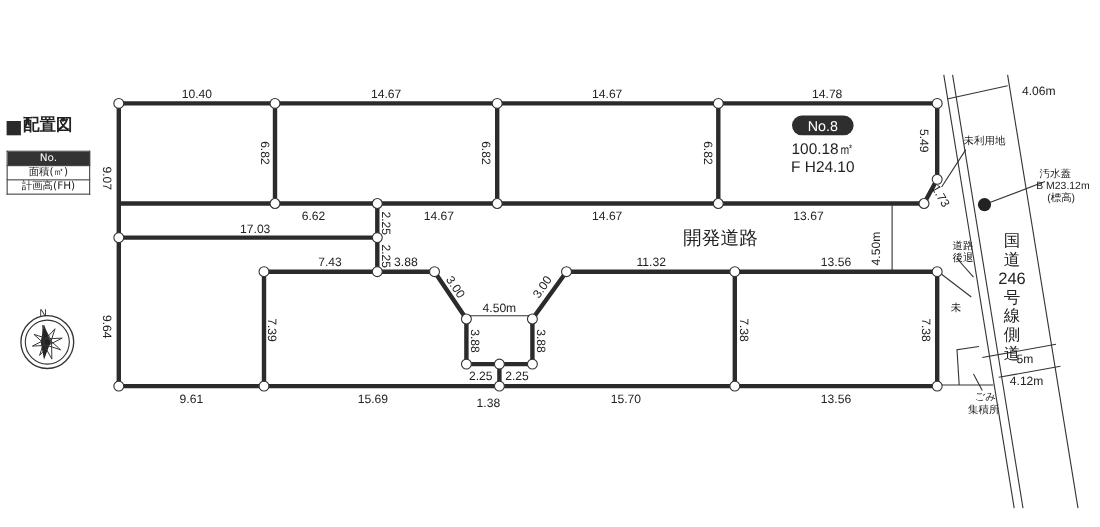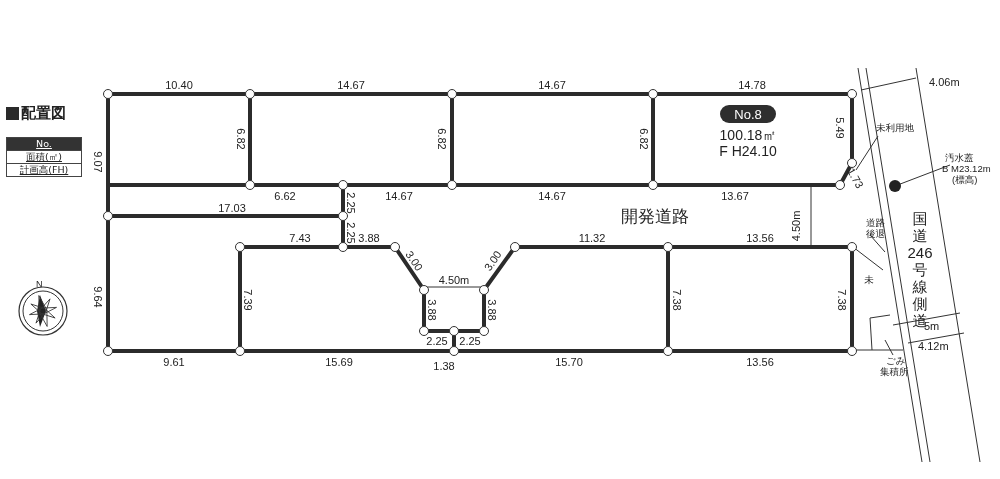--- a/index.html
+++ b/index.html
@@ -1,21 +1,21 @@
 <!DOCTYPE html>
 <html><head>
 <meta charset="utf-8">
 <style>
   html,body{margin:0;padding:0;background:#ffffff;}
   body{width:1000px;height:479px;position:relative;overflow:hidden;font-family:"DejaVu Sans","Liberation Sans",sans-serif;color:#222;}
   #plan{position:absolute;left:0;top:0;width:1000px;height:479px;}
-  .legend-title{position:absolute;left:6px;top:104px;font-size:15px;font-weight:bold;display:flex;align-items:center;gap:2px;}
+  .legend-title{position:absolute;left:6px;top:104px;font-size:15px;font-weight:bold;display:flex;align-items:flex-end;gap:2px;}
   .legend-title .sq{display:inline-block;width:13px;height:13px;background:#2a2a2a;}
   .legend-table{position:absolute;left:6px;top:137px;width:76px;border-collapse:collapse;font-size:9.5px;}
-  .legend-table td{border:1px solid #444;text-align:center;height:12px;padding:0;line-height:12px;text-decoration:underline;}
+  .legend-table td{border:1px solid #444;text-align:center;height:12px;padding:0;line-height:12px;}
   .legend-table .hdr{background:#333;color:#fff;}
   svg text{font-family:"Liberation Sans","DejaVu Sans",sans-serif;fill:#222;}
 </style>
 </head>
 <body>
 
 <div class="legend-title">
   <span class="sq"></span>
   <span>配置図</span>
 </div>

